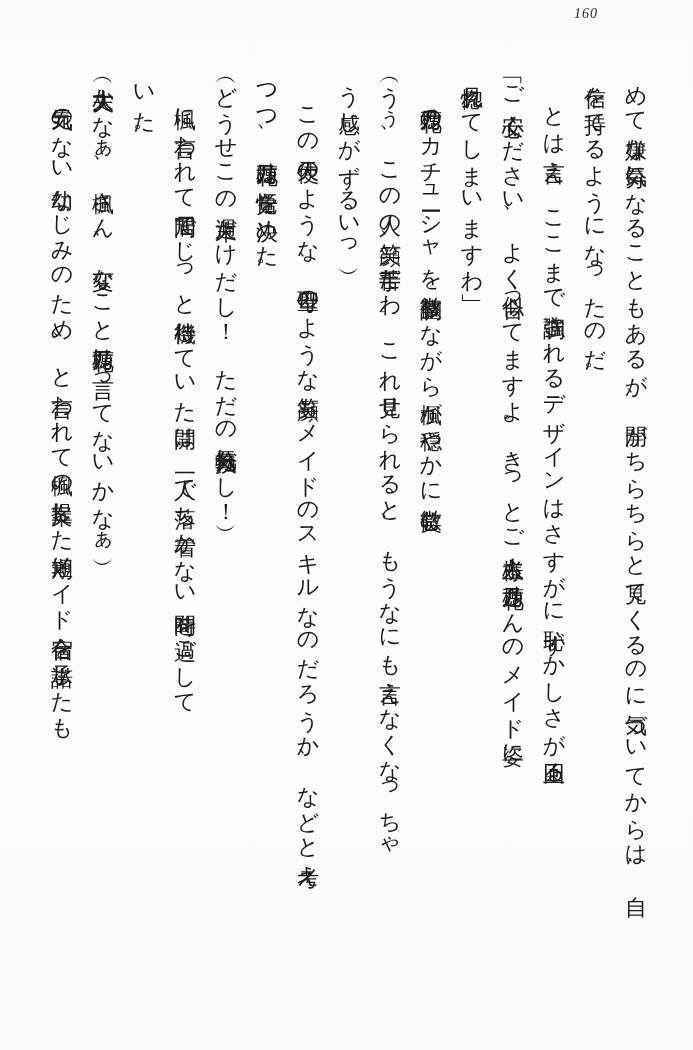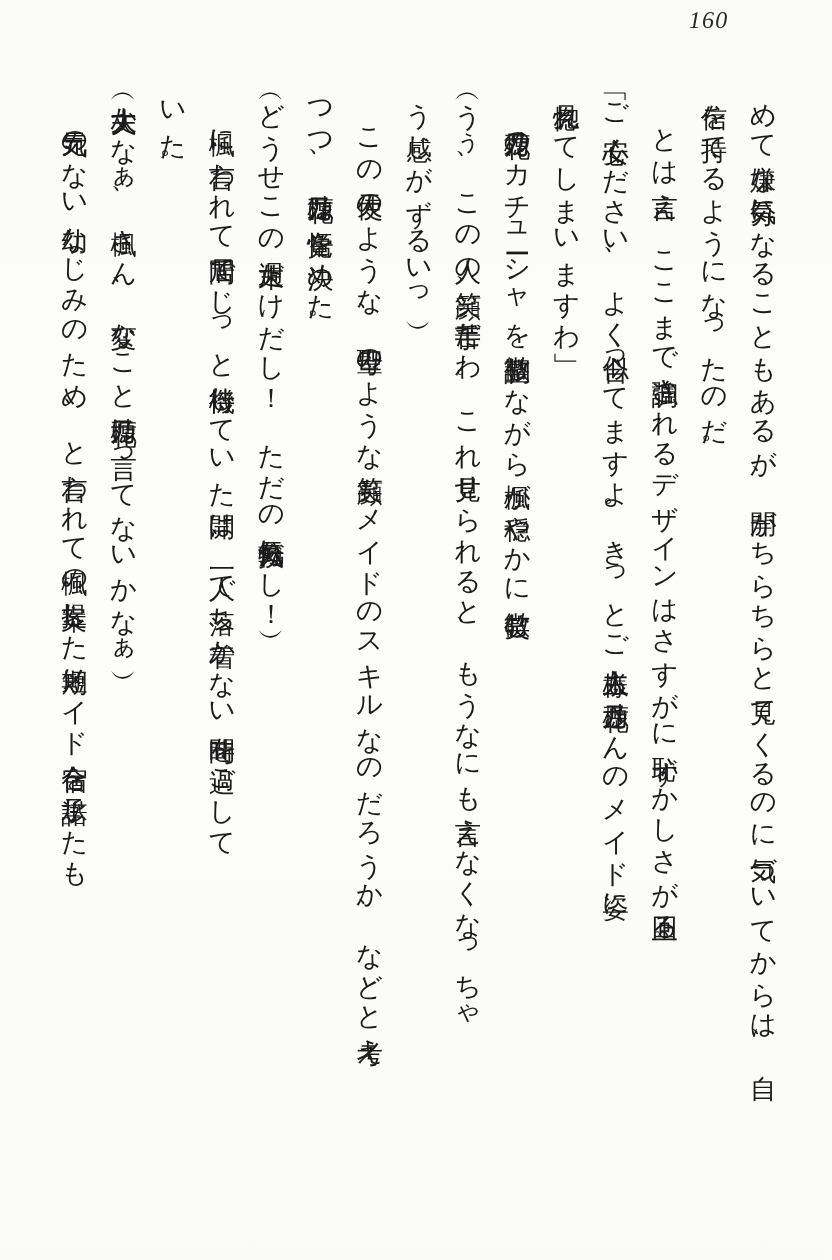--- a/index.html
+++ b/index.html
@@ -17,21 +17,21 @@
     position: absolute;
     inset: 0;
     background: linear-gradient(180deg, #fbfbf9 0%, #fdfdfc 50%, #fafaf8 100%);
   }
   .page-number {
     position: absolute;
     top: 6px;
     left: 574px;
     font-family: "Liberation Serif", "DejaVu Serif", serif;
     font-style: italic;
-    font-size: 20px;
+    font-size: 14px;
     letter-spacing: 1px;
     color: #2a2a2a;
   }
   .text-block {
     position: absolute;
     top: 70px;
     right: 36px;
     height: 880px;
     writing-mode: vertical-rl;
     text-orientation: upright;

